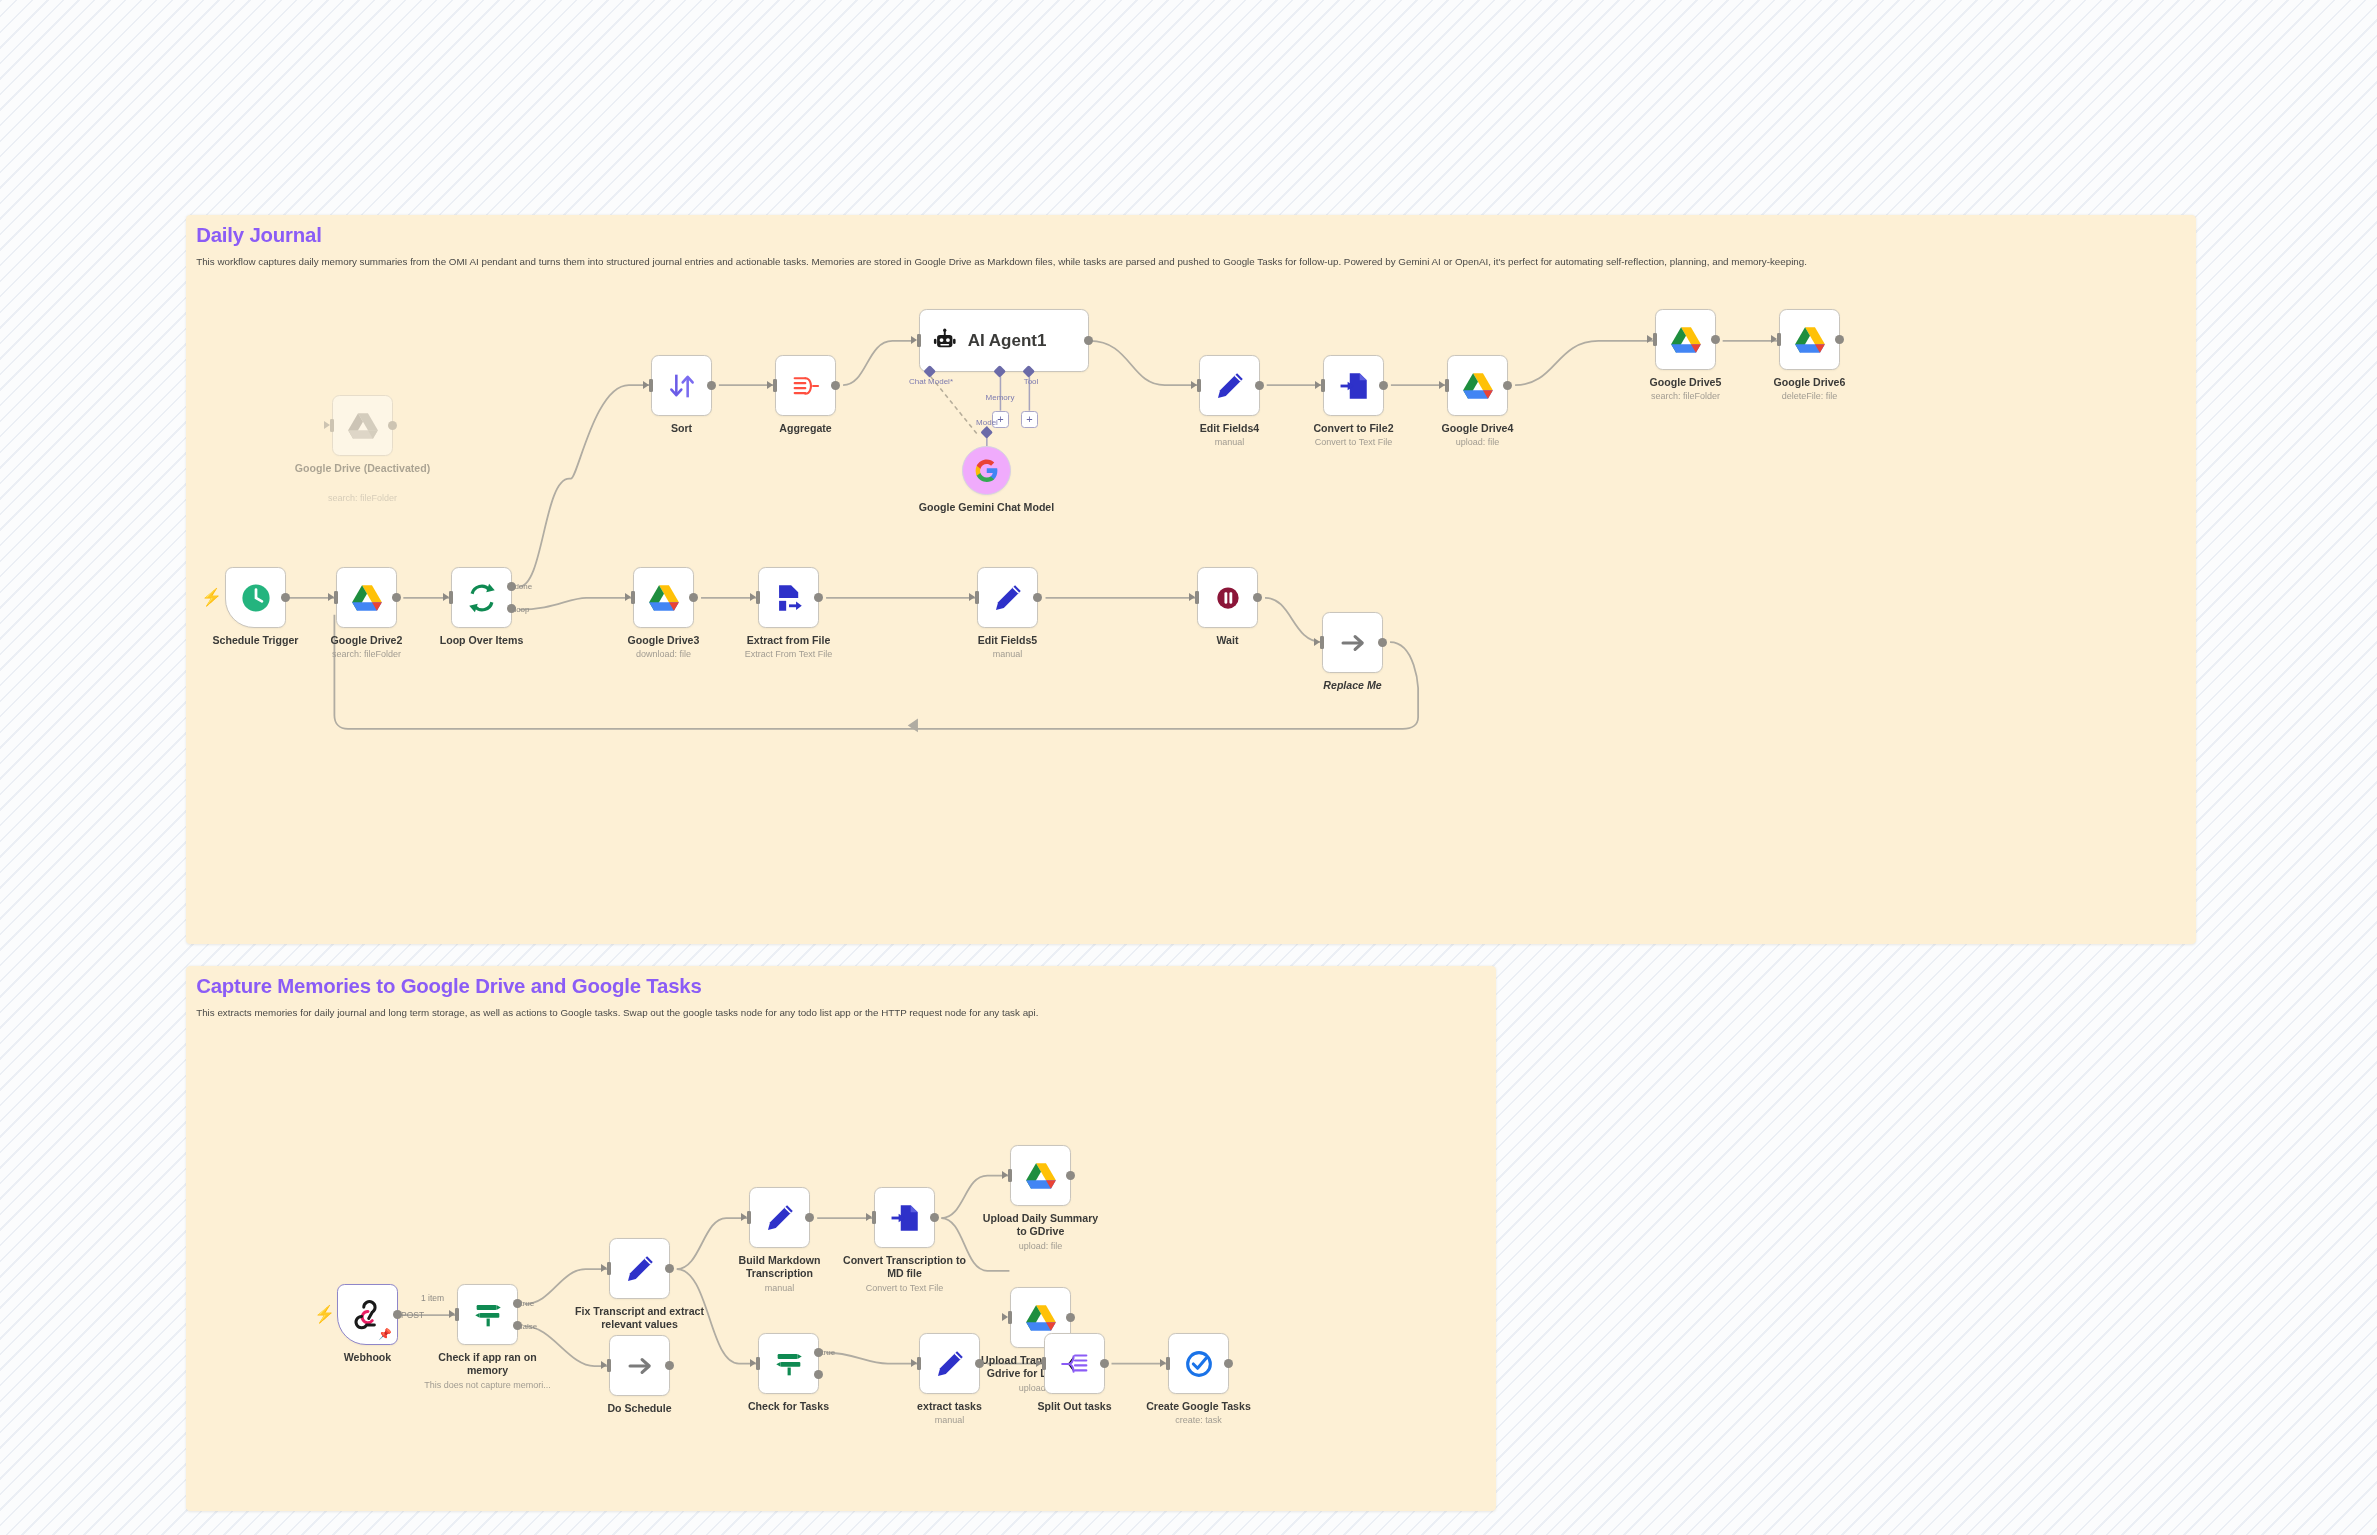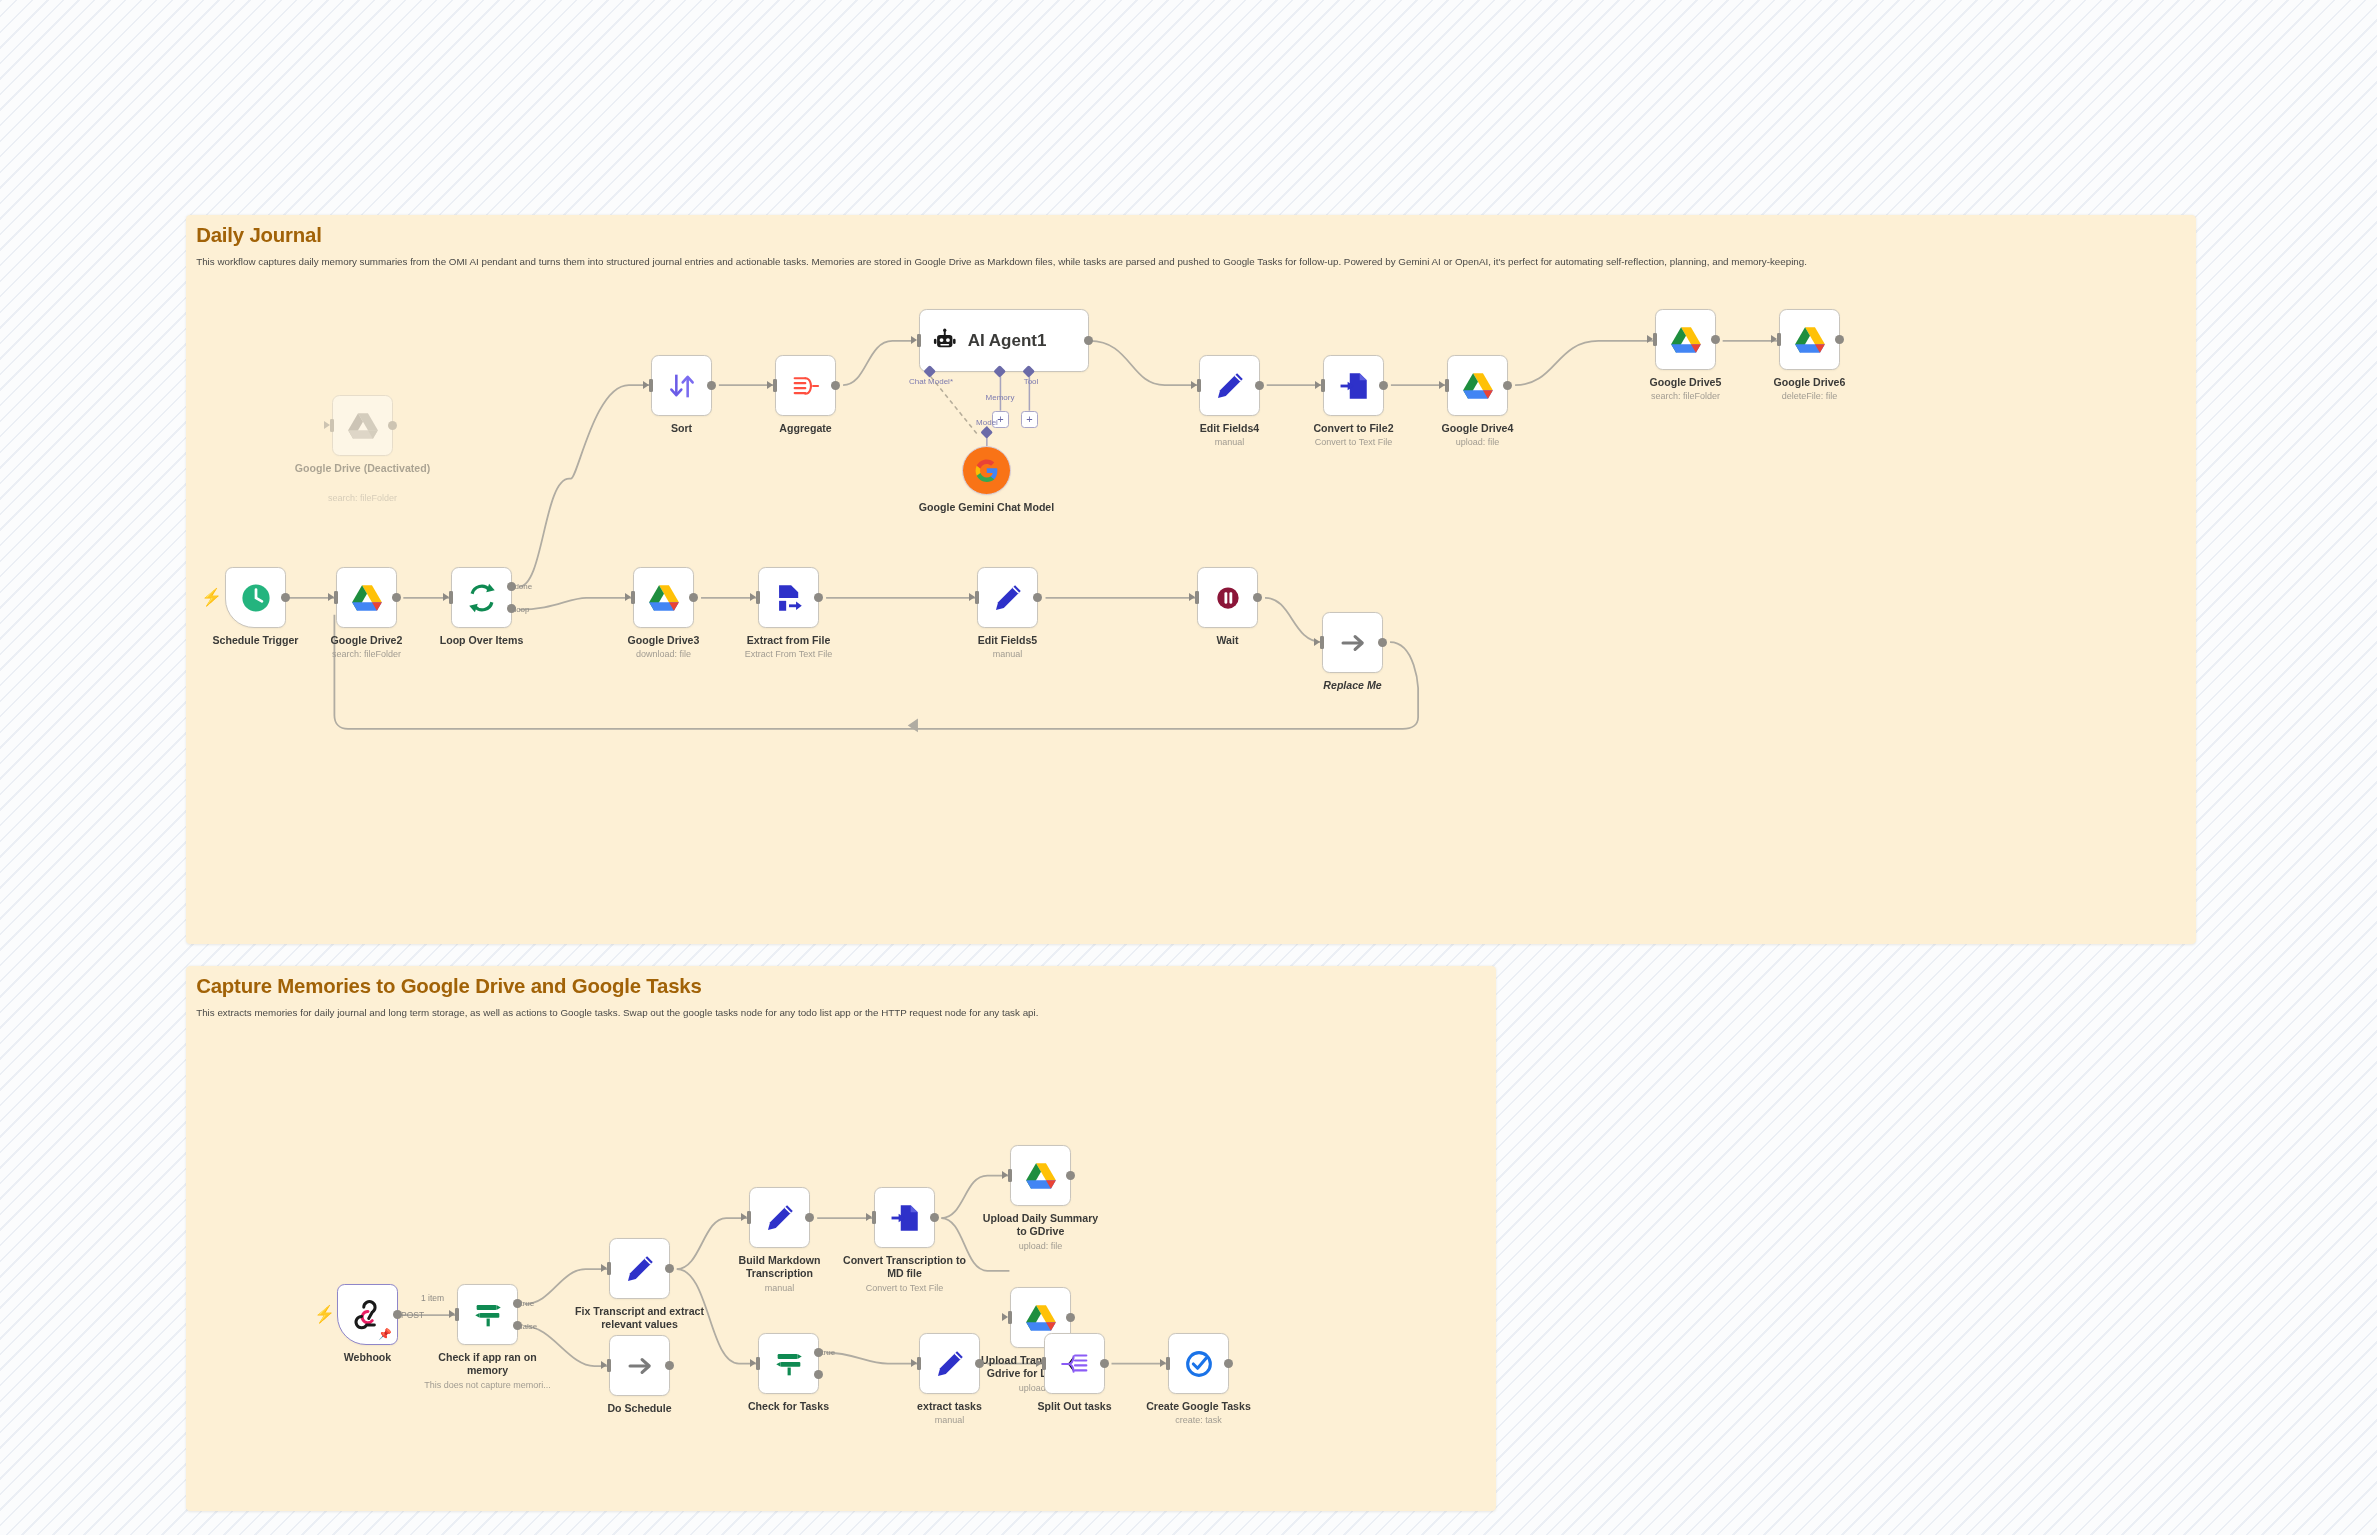--- a/index.html
+++ b/index.html
@@ -19,21 +19,21 @@
     position:absolute;
     background:#fdf0d5;
     border-radius:4.3px;
     box-shadow:0 0.9px 2.6px rgba(60,50,20,0.10);
   }
   #panel-daily   { left:186px; top:215px;  width:2010px; height:729px; }
   #panel-capture { left:186px; top:966px; width:1310px; height:545px; }
 
   .panel-title {
     position:absolute; left:10.2px; top:9.4px;
-    font-size:20.4px; font-weight:700; color:#a16207;
+    font-size:20.4px; font-weight:700; color:#8b5cf6;
     letter-spacing:-0.2px;
   }
   .panel-desc {
     position:absolute; left:10.2px; top:41px;
     font-size:9.8px; color:#4a4a48; white-space:nowrap;
   }
 
   
   .wires { position:absolute; left:0; top:0; width:100%; height:100%; overflow:visible; }
   .wire  { fill:none; stroke:#b0aca2; stroke-width:2.1px; }
@@ -49,21 +49,21 @@
     border-radius:7.7px;
     display:flex; align-items:center; justify-content:center;
     box-shadow:0 0.9px 1.7px rgba(60,50,20,0.05);
   }
   .node.trigger { border-radius:7.7px 7.7px 7.7px 29px; }
   .node.trigger-webhook { border-color:#8f86c9; border-radius:7.7px 7.7px 7.7px 29px; }
   .node.wide { width:170px; height:63px; justify-content:flex-start; padding-left:12px; gap:10.2px; }
   .node.deactivated { opacity:0.42; }
   .node.round {
     width:49px;height:49px;border-radius:50%;
-    background:#f97316; border:1.2px solid #d6d2e2;
+    background:#f0abfc; border:1.2px solid #d6d2e2;
   }
 
   .node-label {
     position:absolute;
     top:66px; left:50%; transform:translateX(-50%);
     width:162px; text-align:center;
     font-size:10.6px; font-weight:700; color:#3a3a38;
     line-height:12.8px; pointer-events:none;
   }
   .node.round .node-label { top:54px; }

